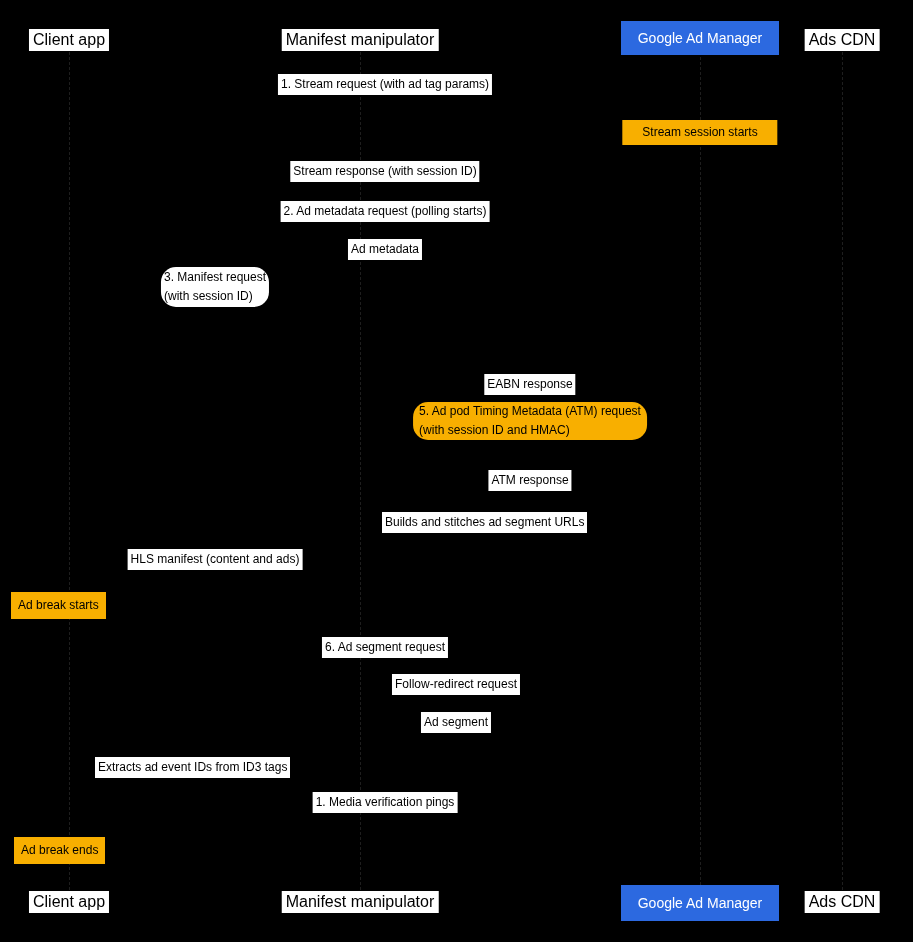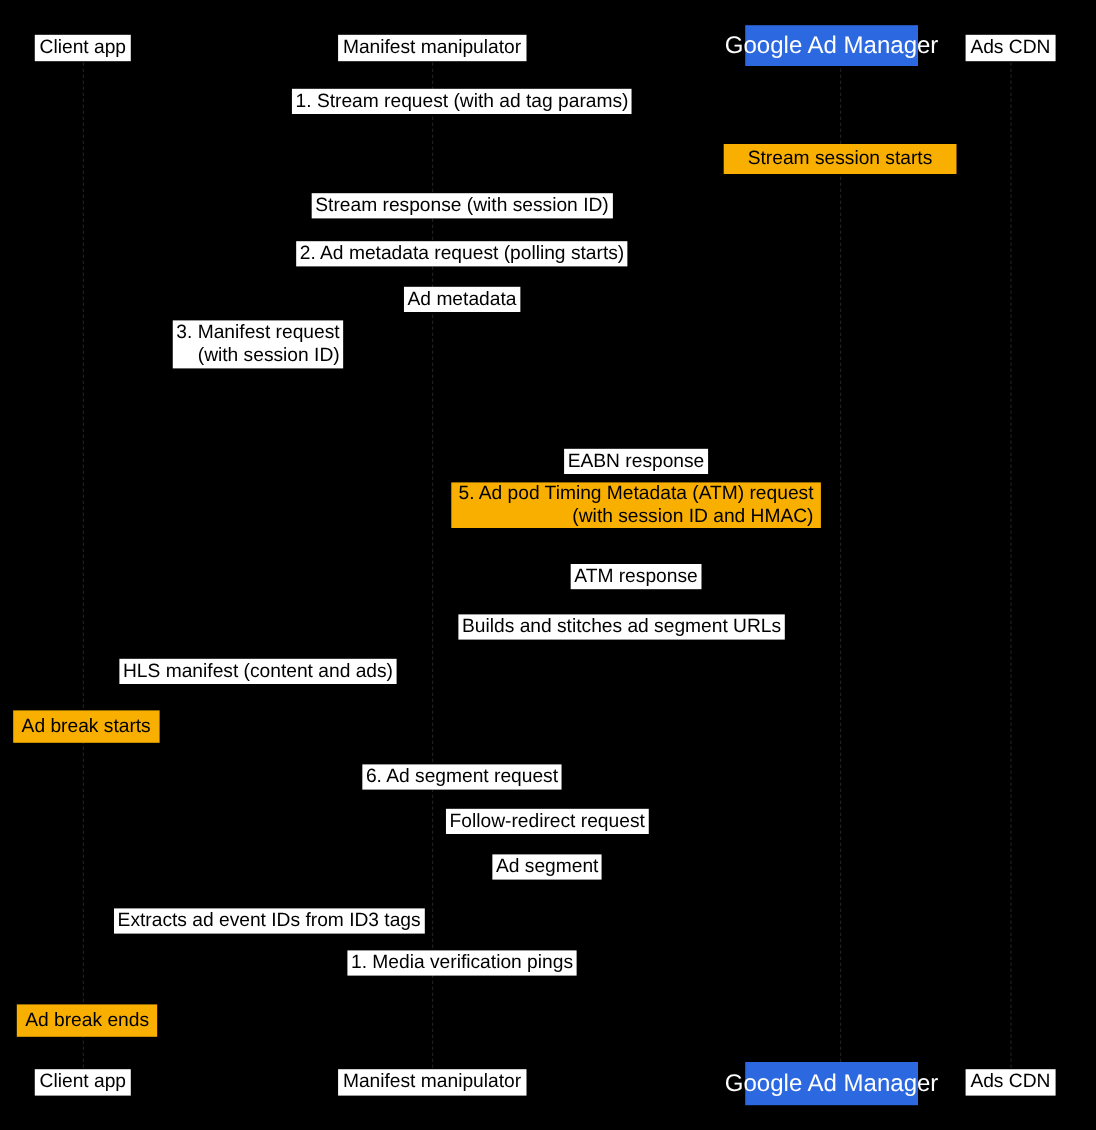--- a/index.html
+++ b/index.html
@@ -19,27 +19,27 @@
     position: absolute;
     top: 52px;
     height: 838px;
     width: 0;
     border-left: 1px dashed #1e1e1e;
   }
   .lbl {
     position: absolute;
     background: var(--label-bg, #fff);
     color: var(--label-text, #000);
-    font-size: 16px;
+    font-size: 12px;
     line-height: 19px;
     padding: 1px 3px;
     white-space: nowrap;
   }
   .center { transform: translateX(-50%); }
-  .two-line { text-align: right; white-space: normal; width: max-content; }
+  .two-line { text-align: left; white-space: normal; width: max-content; border-radius: 15px; }
   .two-line span { display: block; white-space: nowrap; }
   .note {
     background: var(--note-yellow, #f8af00);
     color: #000;
   }
   .note-pad { padding: 4px 7px; }
   .note-session { padding: 3px 20px; }
   .note-atm { padding: 0 6px; }
   .actor {
     position: absolute;
@@ -47,25 +47,25 @@
     color: var(--label-text, #000);
     font-size: 16px;
     line-height: 22px;
     padding: 0 4px;
     white-space: nowrap;
     text-align: center;
   }
   .actor-gam {
     position: absolute;
     left: 621px;
-    width: 144px;
+    width: 158px;
     height: 34px;
     background: var(--gam-blue, #2c69e0);
     color: var(--gam-text, #fff);
-    font-size: 20px;
+    font-size: 14px;
     display: flex;
     align-items: center;
     justify-content: center;
     white-space: nowrap;
   }
 </style>
 </head>
 <body>
 
 <div class="canvas">

